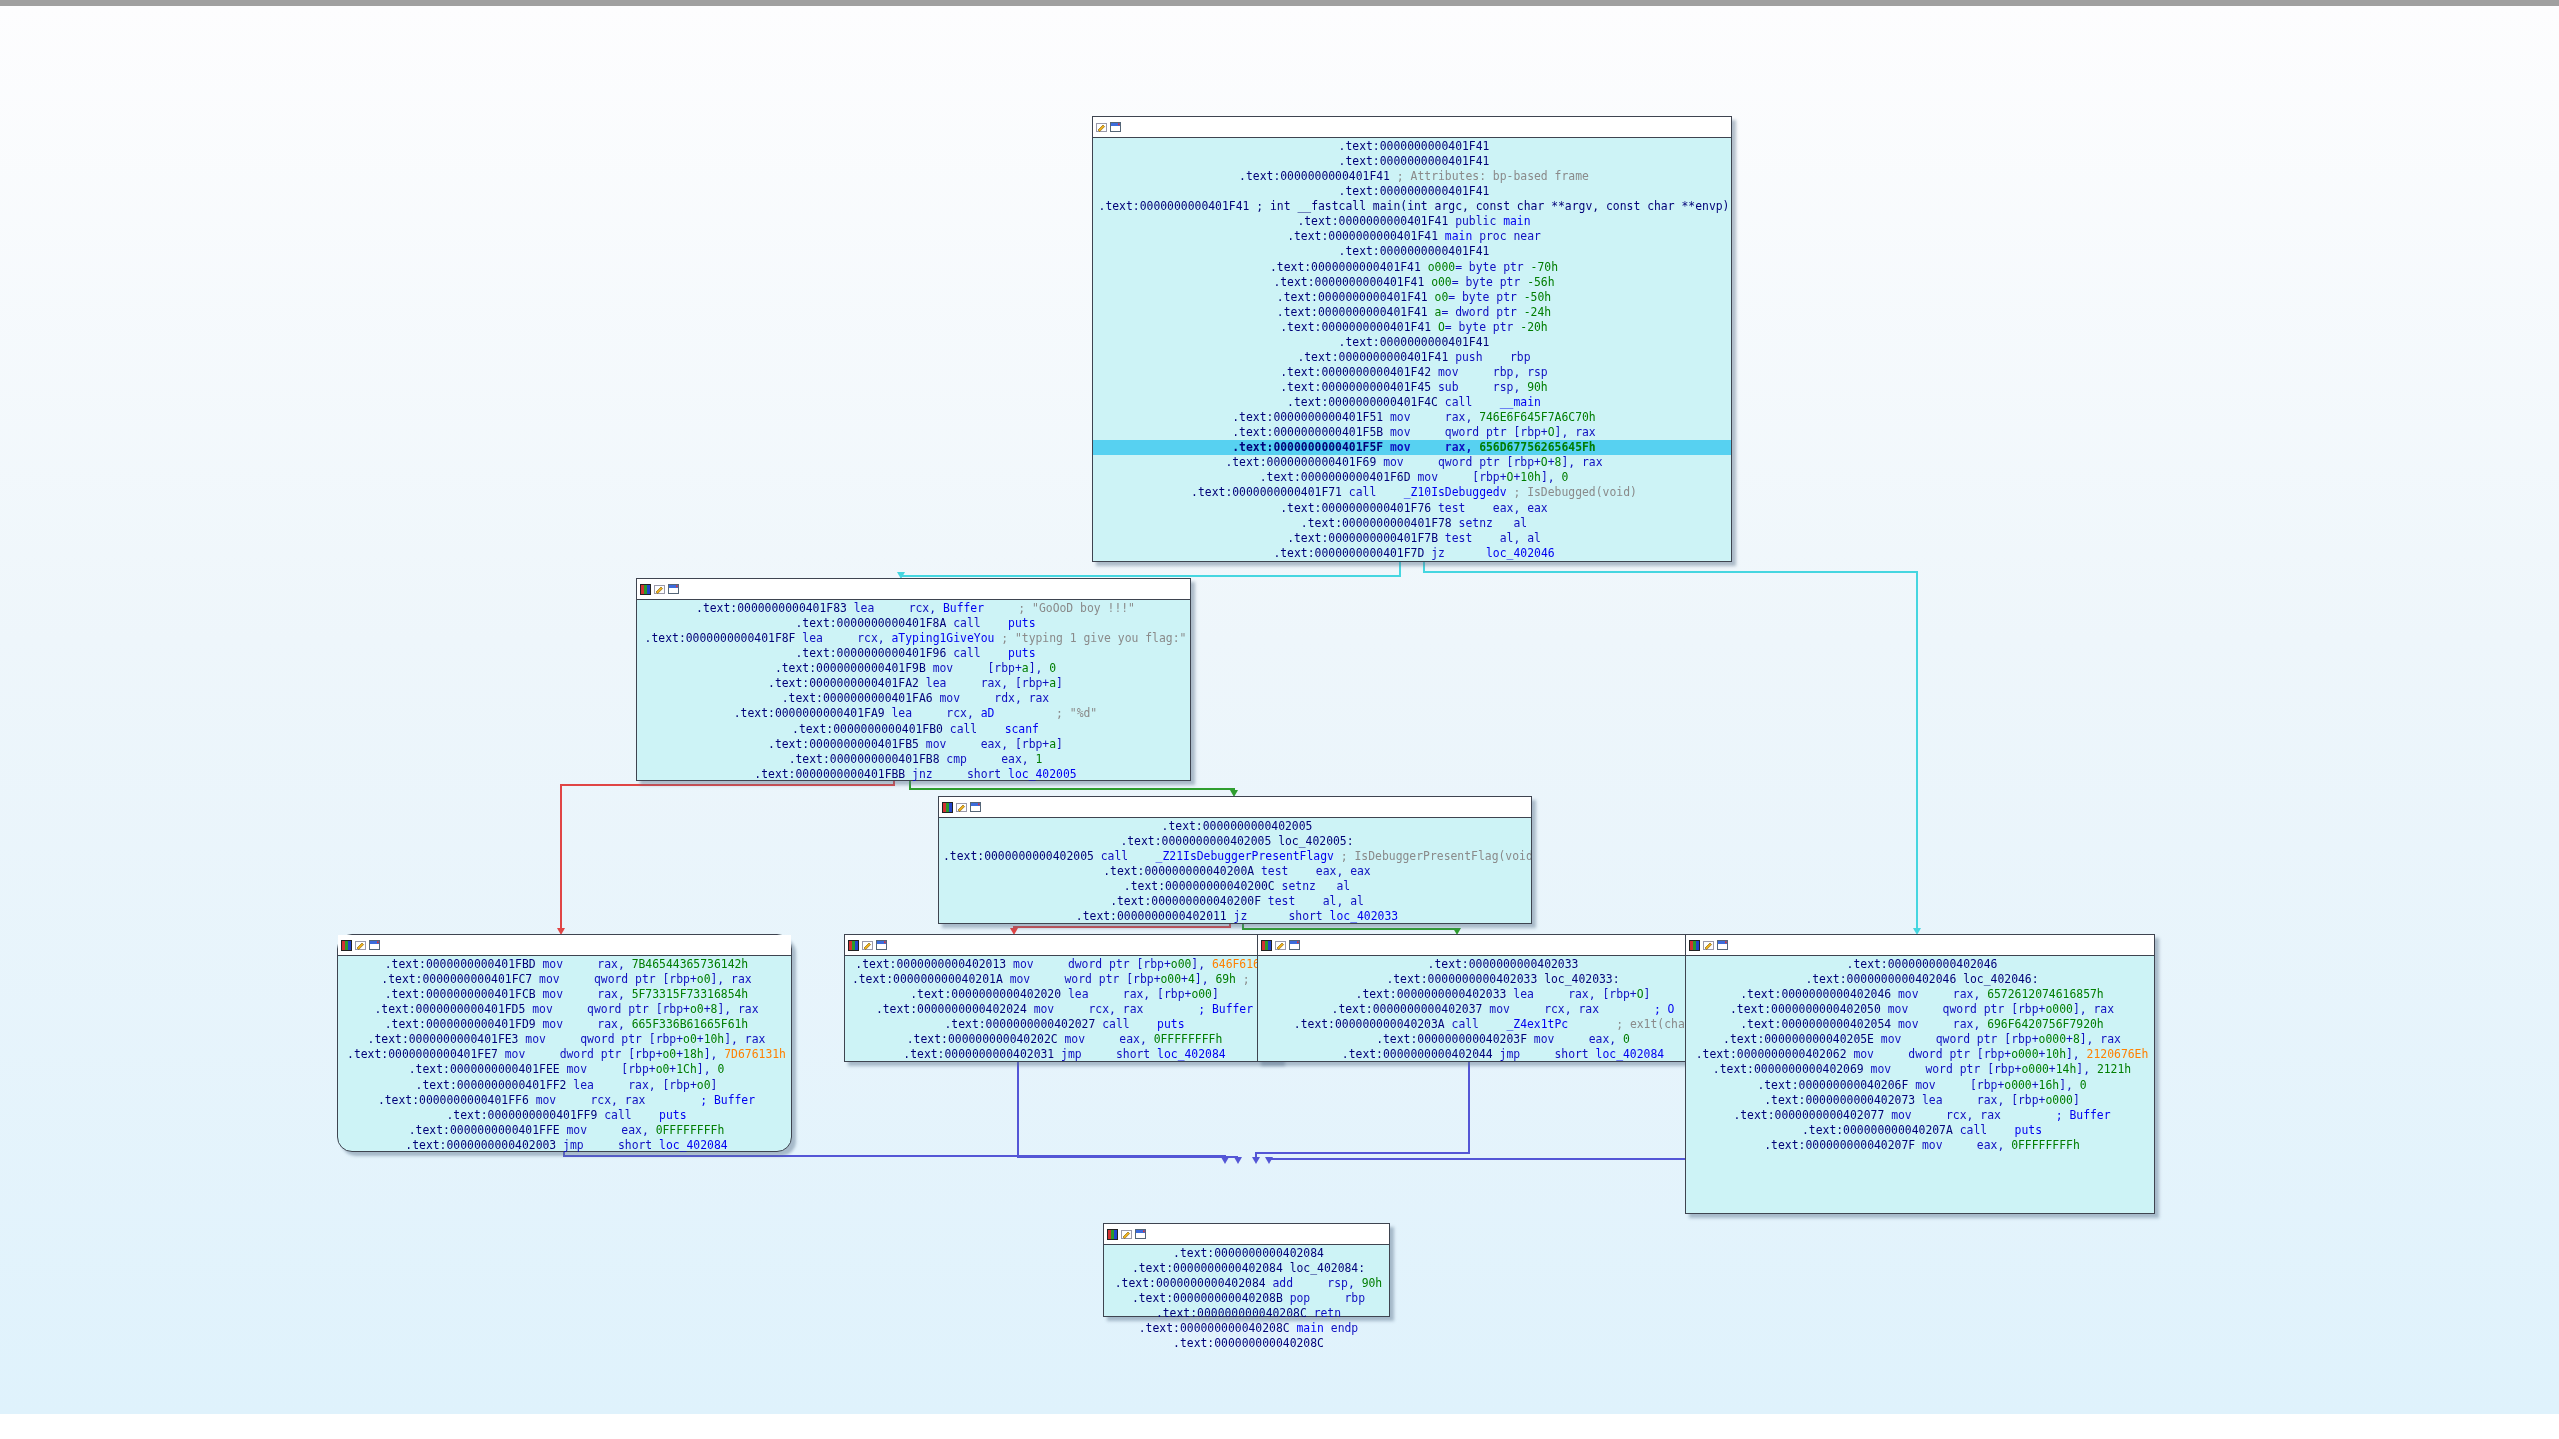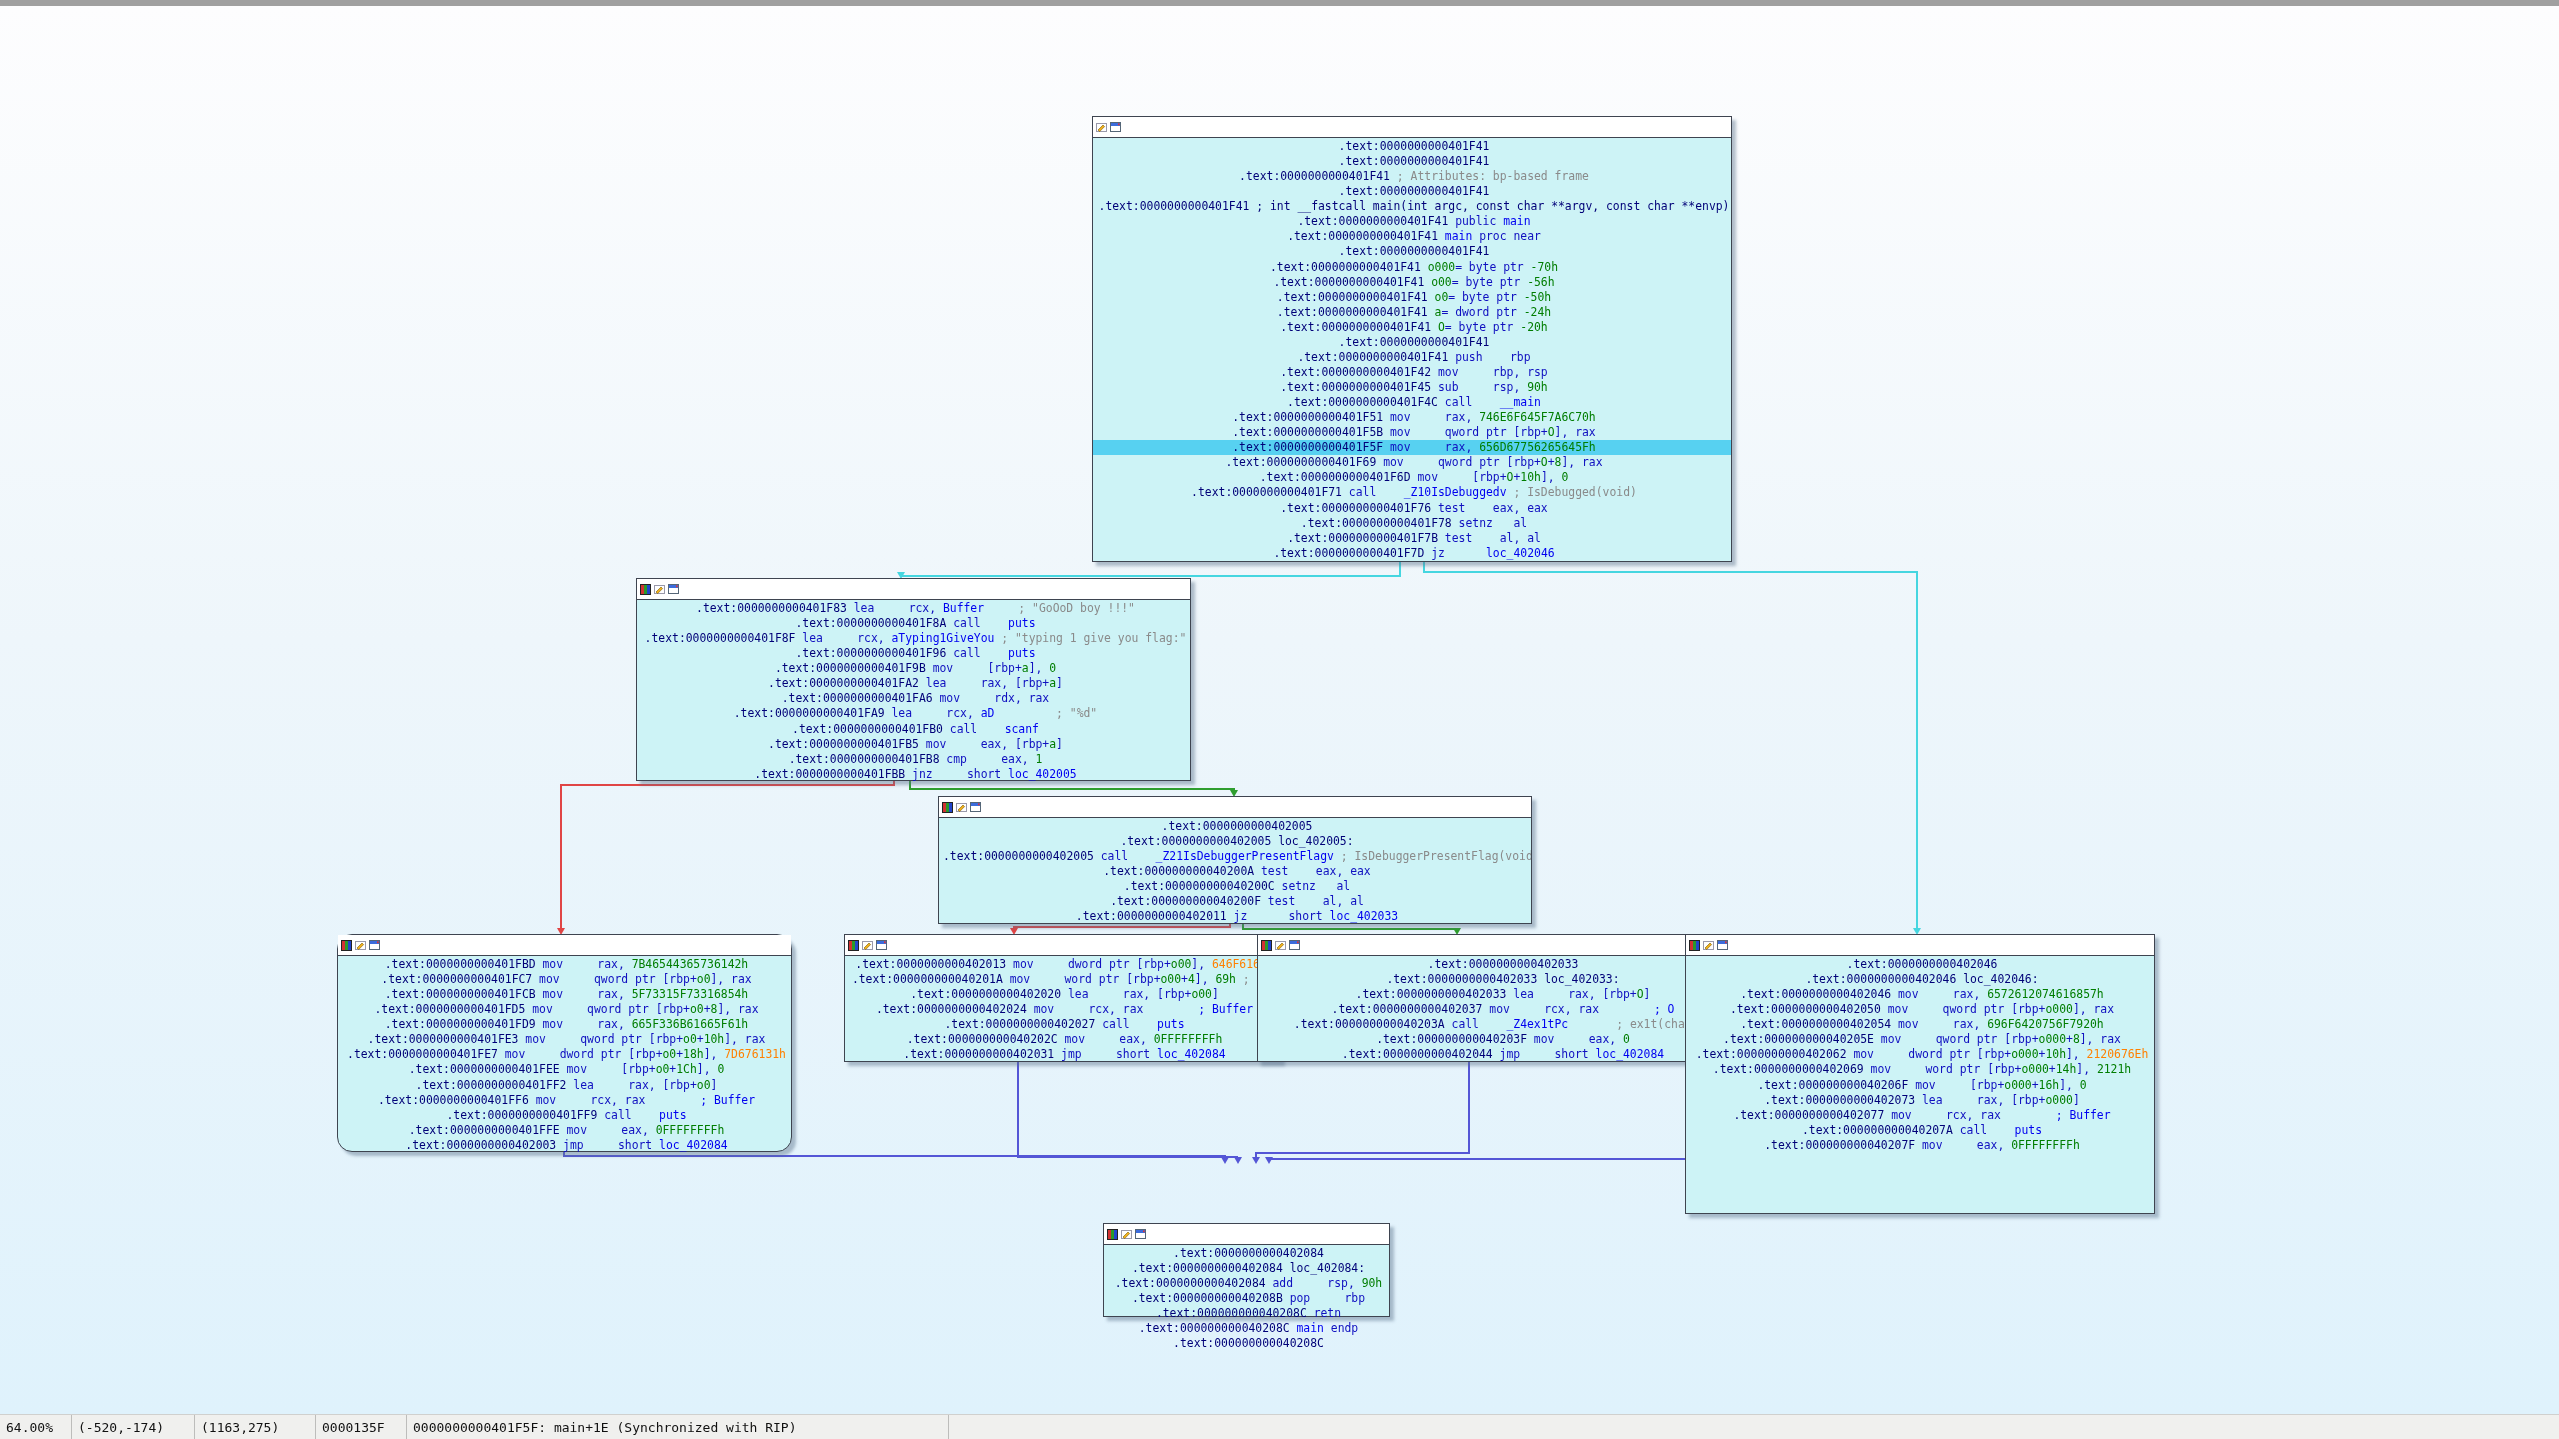--- a/index.html
+++ b/index.html
@@ -10,21 +10,21 @@
           background:linear-gradient(180deg,#fdfdfe 0%,#eef6fb 45%,#dff2fc 100%);}
   #edges{position:absolute;left:0;top:0;width:2559px;height:1408px;}
   .block{position:absolute;box-sizing:border-box;background:#cdf3f6;
          border:1px solid #3e4450;box-shadow:4px 4px 3px rgba(90,115,140,.45);}
   .titlebar{height:21px;background:#ffffff;border-bottom:1px solid #3e4450;
             display:flex;align-items:center;gap:3px;padding:0 3px;box-sizing:border-box;}
   .nicon{width:11px;height:11px;display:inline-block;line-height:0;}
   .code{white-space:pre;overflow:hidden;font-size:11.4px;line-height:15.07px;
         padding:1px 0 0 4px;font-family:"DejaVu Sans Mono",monospace;text-align:center;}
   .ln{height:15.07px;}
-  .hl{background:#57d1f1;margin-left:-4px;padding-left:4px;}
+  .hl{background:#57d1f1;margin-left:-4px;padding-left:4px;font-weight:bold;}
   .a{color:#000078;} .i{color:#1010c0;} .n{color:#0000f0;}
   .g{color:#007d00;} .o{color:#ff8000;} .c{color:#8a8a8a;}
   #statusbar{position:absolute;left:0;top:1414px;width:2559px;height:25px;
              background:#f0f0ee;border-top:1px solid #d0d0ce;display:flex;
              align-items:center;font-size:13px;color:#111;}
   .seg{height:25px;line-height:25px;padding:0 6px;border-right:1px solid #bdbdbb;
        box-sizing:border-box;overflow:hidden;white-space:pre;}
 </style>
 </head>
 <body>
@@ -204,20 +204,13 @@
             <span class="nicon"><svg width="11" height="11">
                 <rect x="0.5" y="0.5" width="10" height="9" fill="#fff" stroke="#556677"></rect>
                 <rect x="1" y="1" width="9" height="3" fill="#3c6cdc"></rect>
                 <rect x="8" y="1.4" width="1.6" height="1.8" fill="#e03333"></rect>
               </svg></span>
           </div>
           <div class="code"><div class="ln"><span class="a">.text:0000000000402084</span></div><div class="ln"><span class="a">.text:0000000000402084 </span><span class="a">loc_402084:</span></div><div class="ln"><span class="a">.text:0000000000402084 </span><span class="i">add     rsp, </span><span class="g">90h</span></div><div class="ln"><span class="a">.text:000000000040208B </span><span class="i">pop     rbp</span></div><div class="ln"><span class="a">.text:000000000040208C </span><span class="i">retn</span></div><div class="ln"><span class="a">.text:000000000040208C </span><span class="n">main</span><span class="i"> endp</span></div><div class="ln"><span class="a">.text:000000000040208C</span></div></div>
         </div>
       </div>
   </div>
-  <div id="statusbar">
-    <div class="seg" style="width:72px">64.00%</div>
-    <div class="seg" style="width:123px">(-520,-174)</div>
-    <div class="seg" style="width:121px">(1163,275)</div>
-    <div class="seg" style="width:91px">0000135F</div>
-    <div class="seg" style="width:542px">0000000000401F5F: main+1E (Synchronized with RIP)</div>
-  </div>
 </div>
 
 </body></html>

